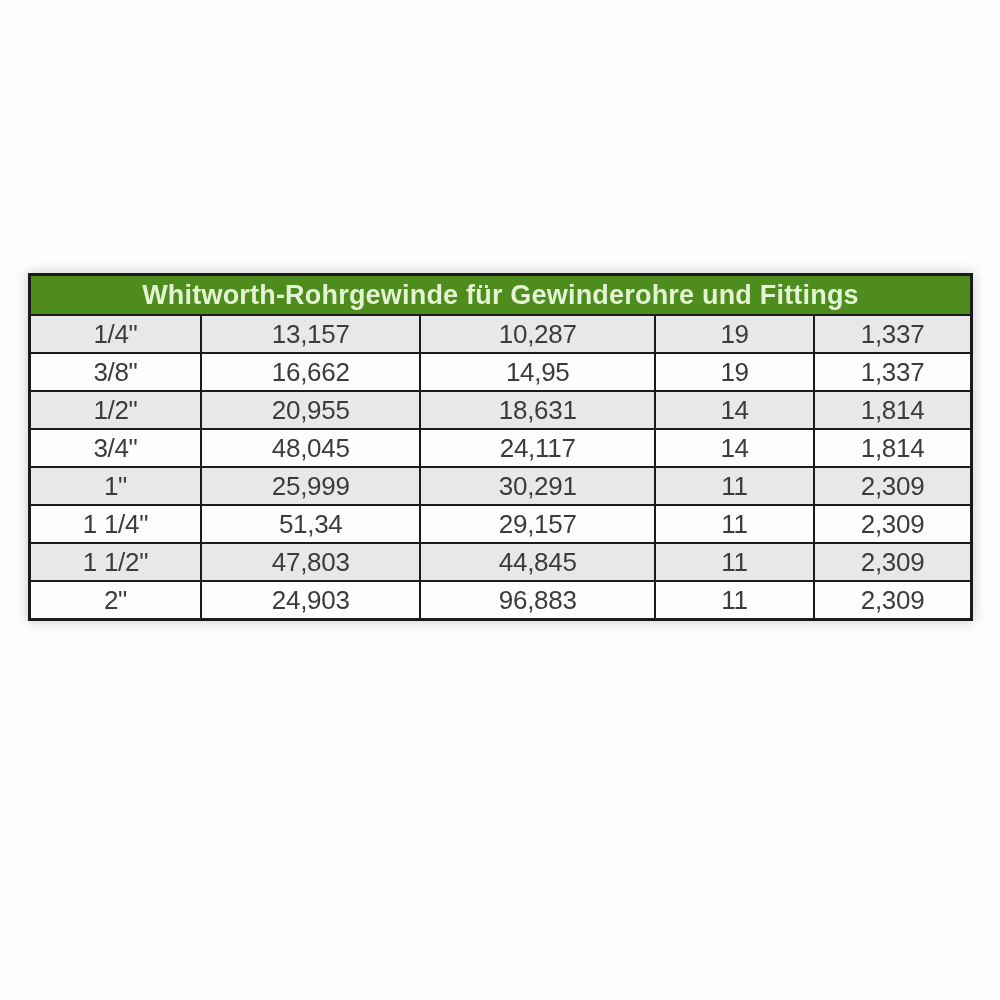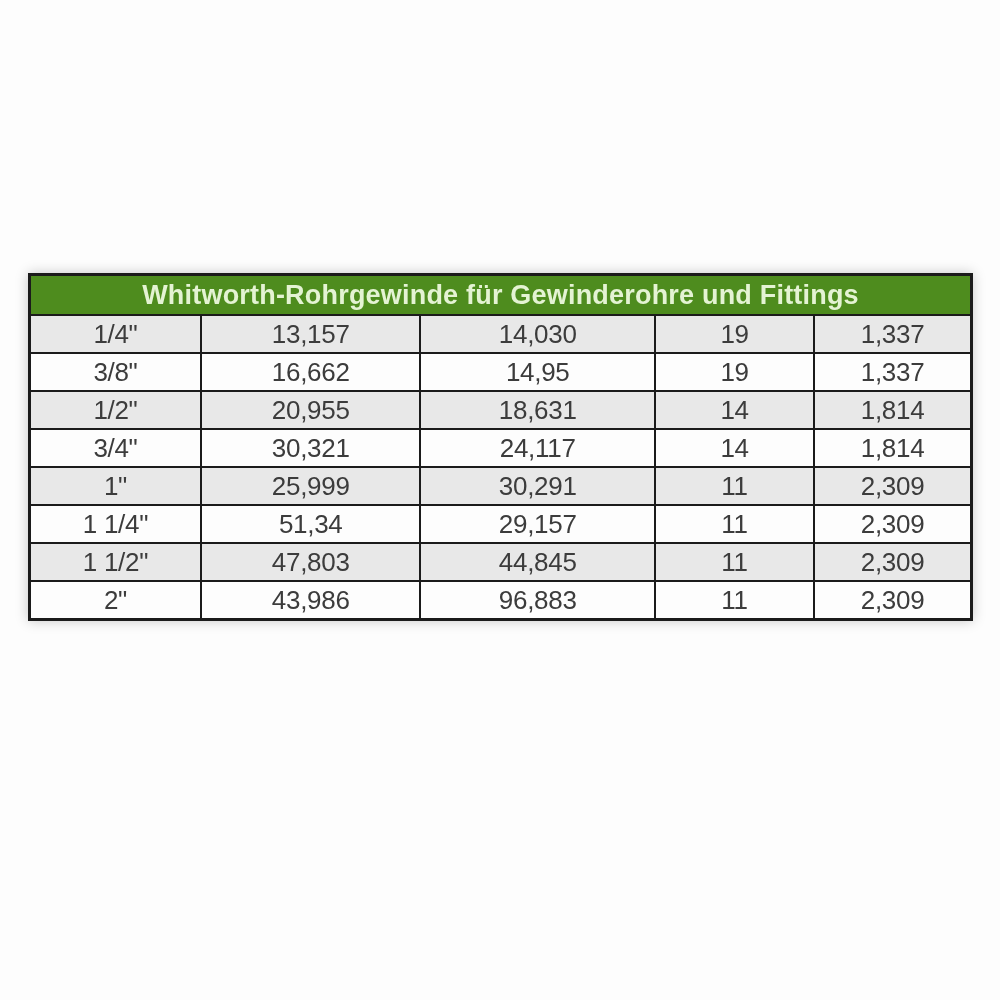--- a/index.html
+++ b/index.html
@@ -76,41 +76,41 @@
     </colgroup>
     <thead>
       <tr>
         <th colspan="5" class="title-cell">Whitworth-Rohrgewinde für Gewinderohre und Fittings</th>
       </tr>
     </thead>
     <tbody id="table-body">
         <tr>
           <td>1/4"</td>
           <td>13,157</td>
-          <td>14,030</td>
+          <td>10,287</td>
           <td>19</td>
           <td>1,337</td>
         </tr>
         <tr>
           <td>3/8"</td>
           <td>16,662</td>
           <td>14,95</td>
           <td>19</td>
           <td>1,337</td>
         </tr>
         <tr>
           <td>1/2"</td>
           <td>20,955</td>
           <td>18,631</td>
           <td>14</td>
           <td>1,814</td>
         </tr>
         <tr>
           <td>3/4"</td>
-          <td>30,321</td>
+          <td>48,045</td>
           <td>24,117</td>
           <td>14</td>
           <td>1,814</td>
         </tr>
         <tr>
           <td>1"</td>
           <td>25,999</td>
           <td>30,291</td>
           <td>11</td>
           <td>2,309</td>
@@ -124,20 +124,20 @@
         </tr>
         <tr>
           <td>1 1/2"</td>
           <td>47,803</td>
           <td>44,845</td>
           <td>11</td>
           <td>2,309</td>
         </tr>
         <tr>
           <td>2"</td>
-          <td>43,986</td>
+          <td>24,903</td>
           <td>96,883</td>
           <td>11</td>
           <td>2,309</td>
         </tr>
       </tbody>
   </table>
 </div>
 
 </body></html>

